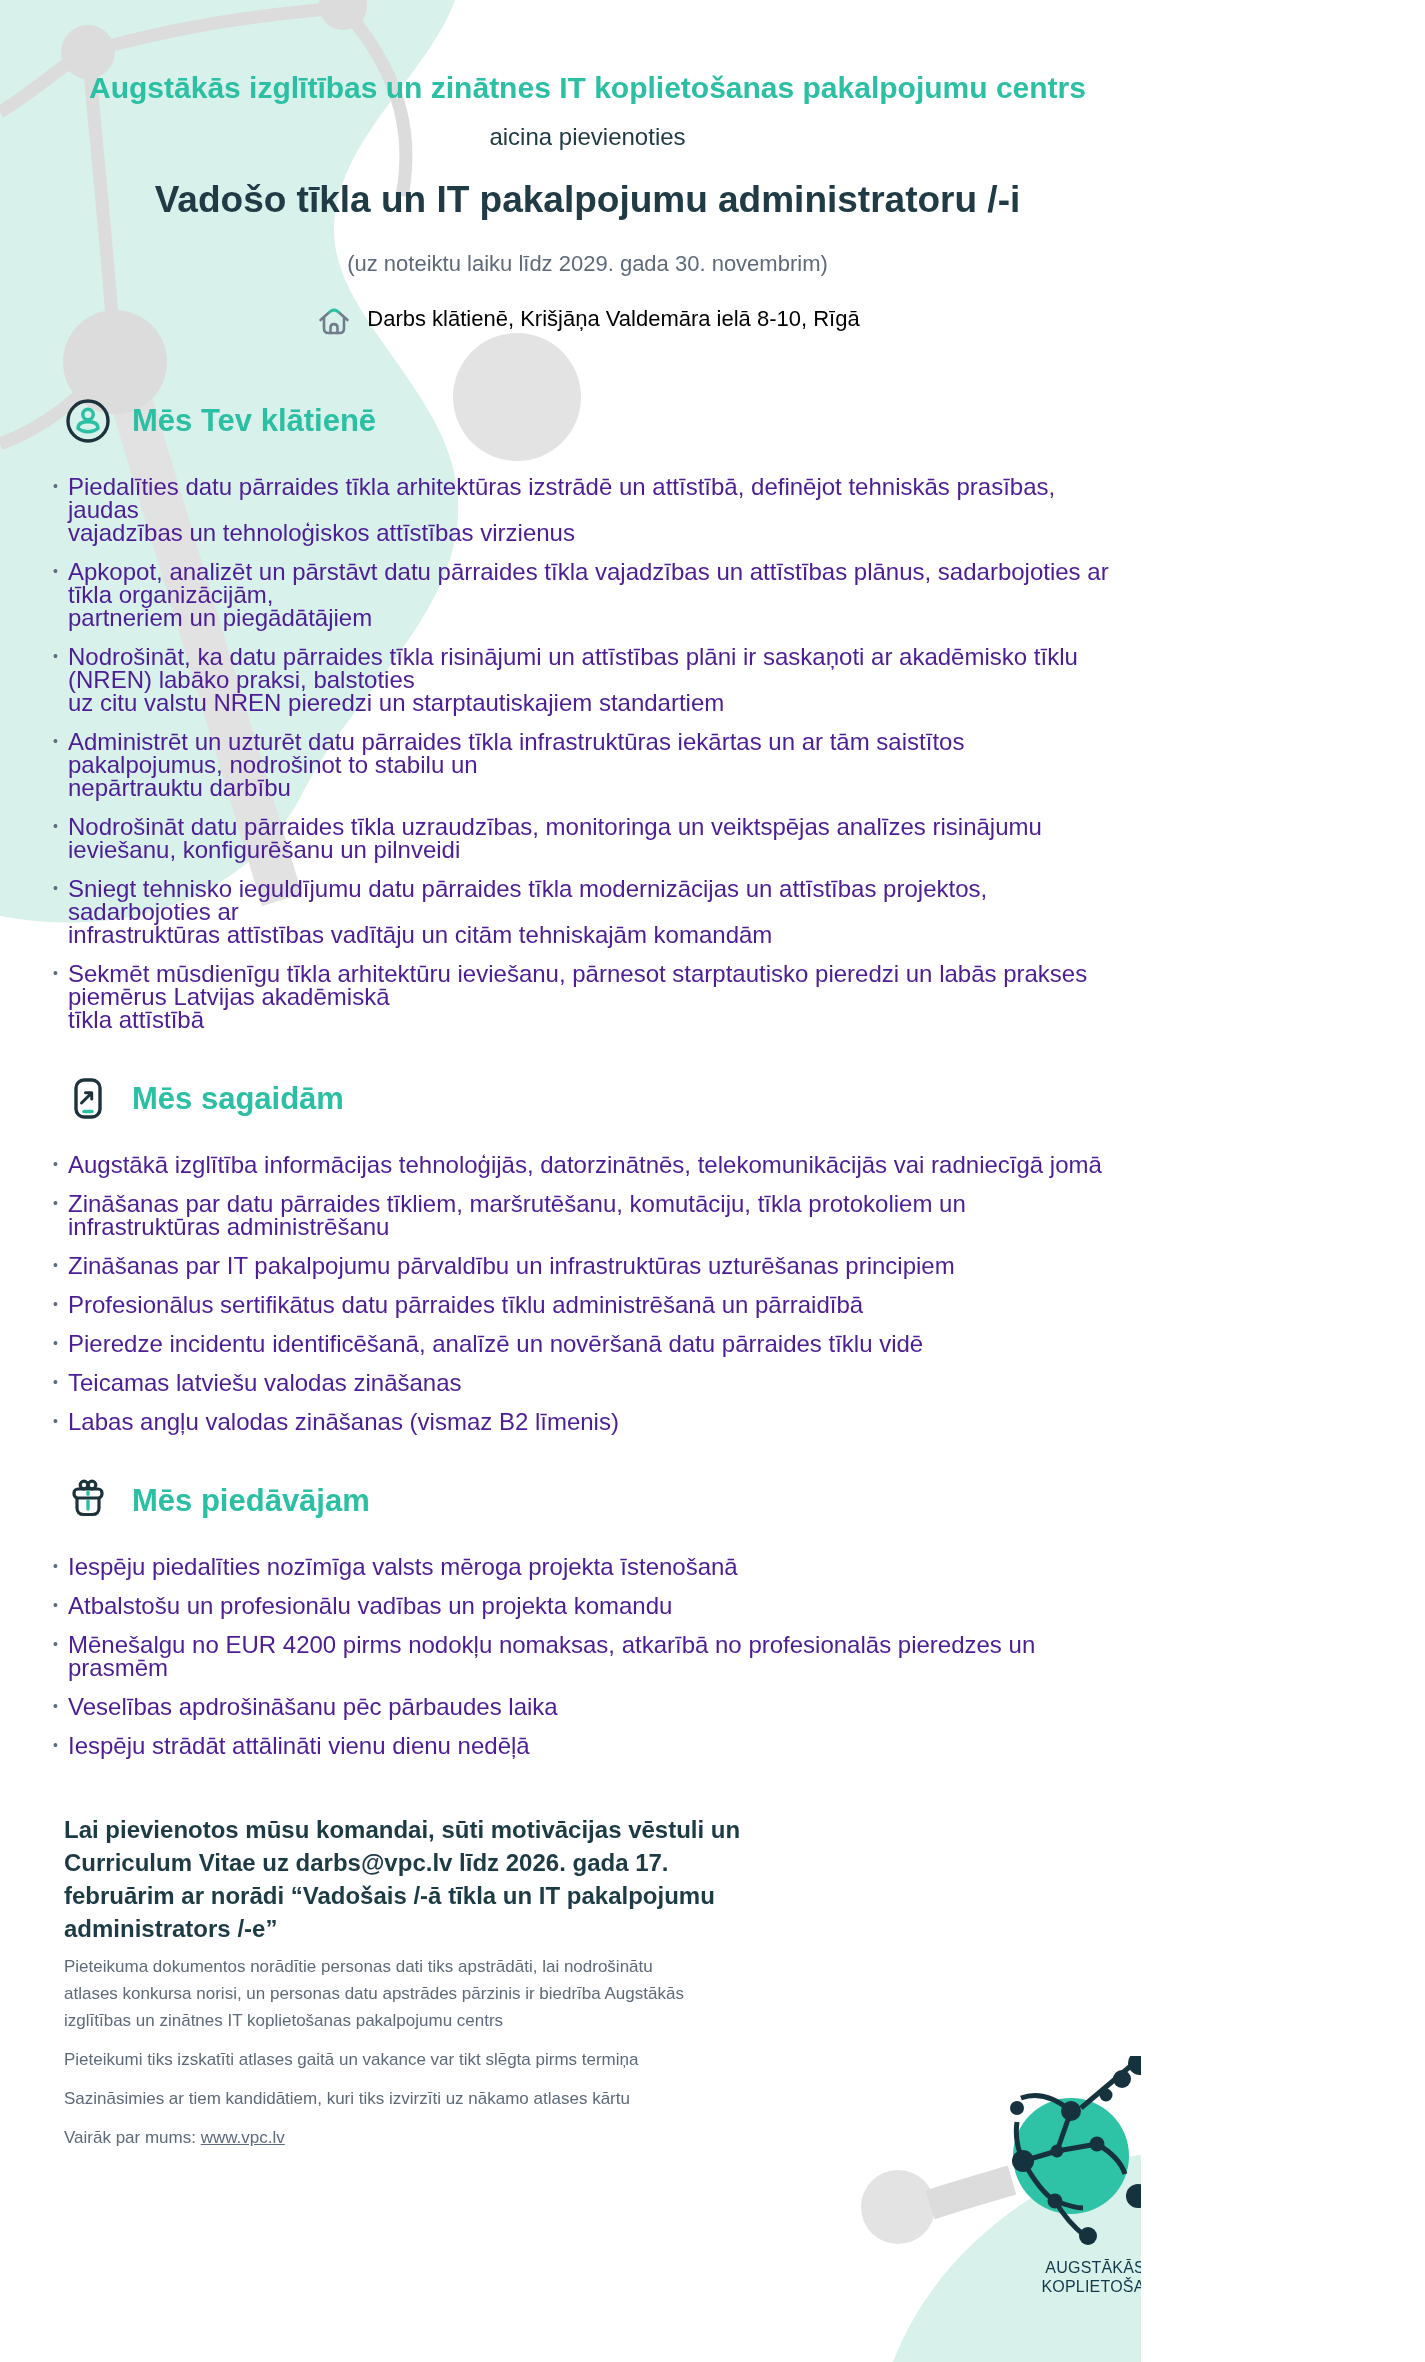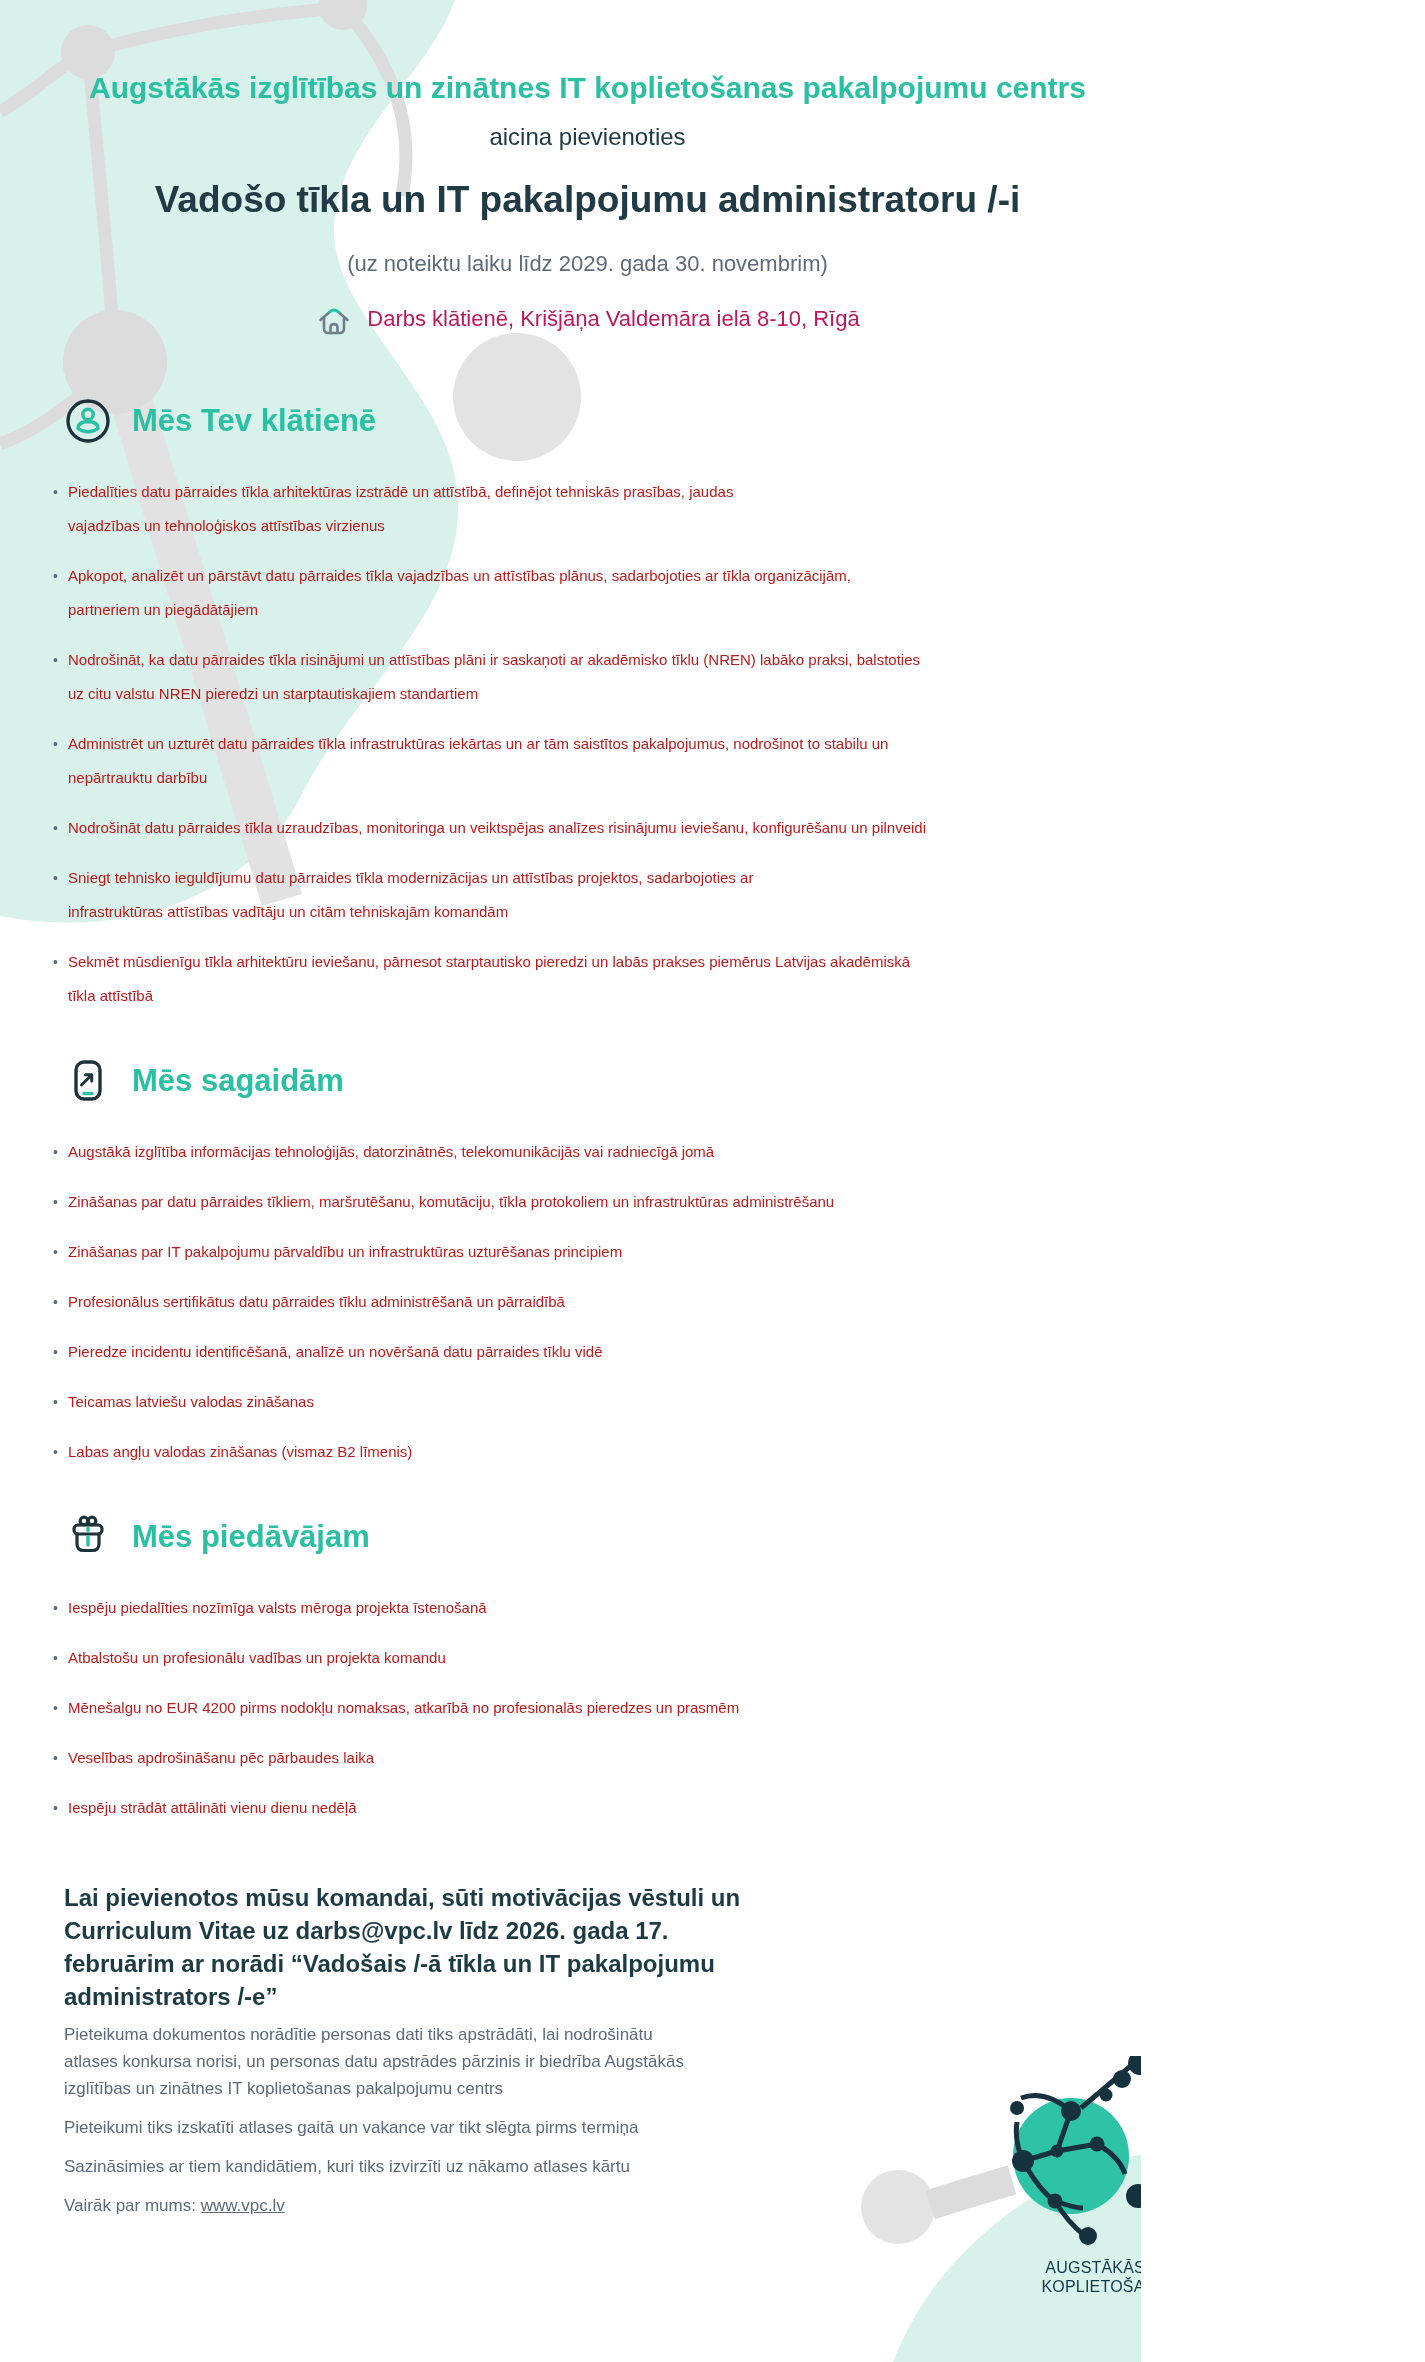--- a/index.html
+++ b/index.html
@@ -46,21 +46,21 @@
   .term-note {
     color: #5e6a79;
     font-size: 22px;
     line-height: 28px;
     margin-bottom: 22px;
   }
   .location-row {
     display: inline-flex;
     align-items: center;
     gap: 14px;
-    color: #be185d;
+    color: #000000;
     font-size: 22px;
     line-height: 38px;
   }
   section { margin-top: 44px; }
   section.first { margin-top: 56px; }
   .sec-head {
     display: flex;
     align-items: center;
     gap: 20px;
     height: 48px;
@@ -72,23 +72,23 @@
     font-size: 31px;
     font-weight: bold;
   }
   ul.bullets {
     list-style: none;
     margin: 0;
     padding: 0 0 0 4px;
   }
   ul.bullets li {
     position: relative;
-    color: #b91c1c;
-    font-size: 15px;
-    line-height: 34px;
+    color: #4c1d95;
+    font-size: 24px;
+    line-height: 23px;
     margin: 0 0 16px 0;
     white-space: pre-line;
     max-width: 1320px;
   }
   ul.bullets li::before {
     content: "\2022";
     position: absolute;
     left: -15px;
     top: 0;
     font-size: 14px;

